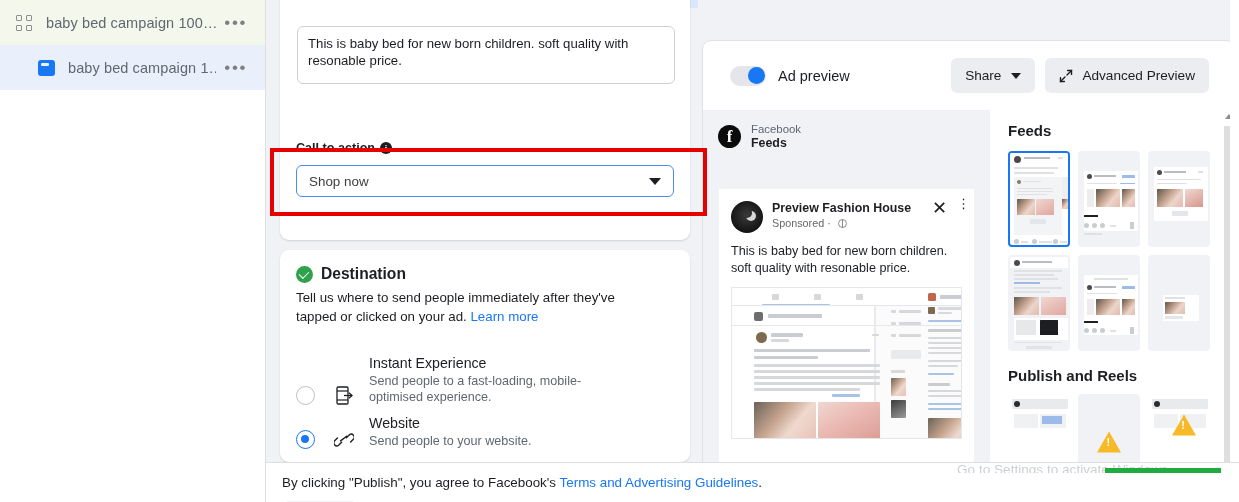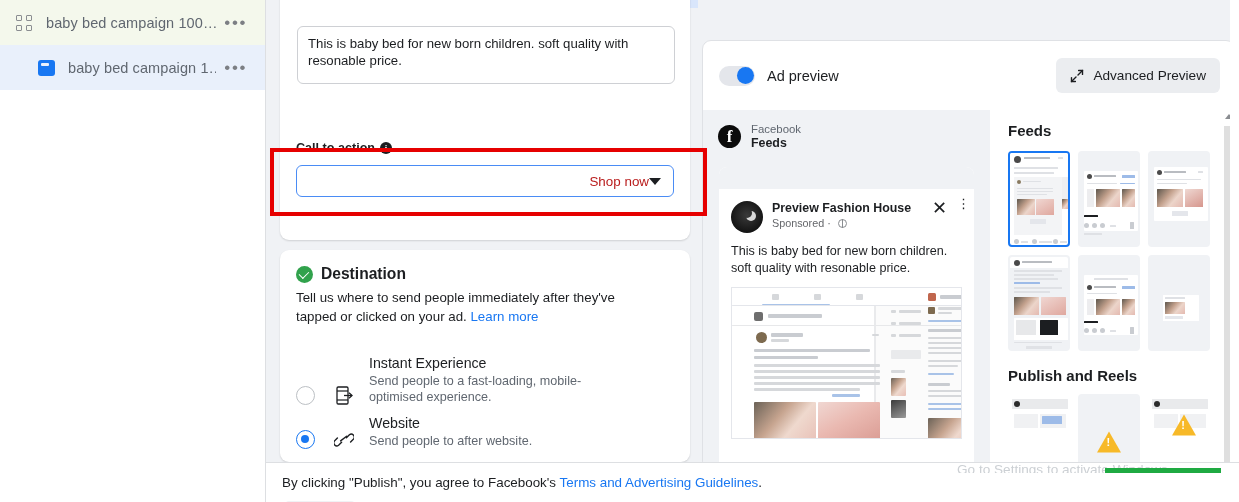--- a/index.html
+++ b/index.html
@@ -104,21 +104,21 @@
     background: #1c1e21; color: #fff; font-size: 9px; font-weight: bold;
     margin-left: 5px; font-family: "Liberation Serif", serif;
     line-height: 1;
   }
   .cta-select {
     position: absolute; left: 296px; top: 165px; width: 378px; height: 32px;
     border: 1px solid #4a8cf5; border-radius: 6px; background: #fff;
     display: flex; align-items: center; padding: 0 12px; z-index: 30;
     cursor: pointer;
   }
-  .cta-value { flex: 1 1 auto; font-size: 13.4px; color: #b91c1c; text-align: right; }
+  .cta-value { flex: 1 1 auto; font-size: 13.4px; color: #404040; }
   .caret-down {
     width: 0; height: 0; border-left: 6px solid transparent;
     border-right: 6px solid transparent; border-top: 7px solid #1c1e21;
   }
 
   
   .dest-head {
     position: absolute; left: 296px; top: 265px; display: flex; align-items: center;
   }
   .check-circle {
@@ -160,21 +160,21 @@
   .right {
     position: absolute; left: 698px; top: 0; width: 541px; height: 462px;
     background: #f0f2f5; overflow: hidden;
   }
   .preview-card {
     position: absolute; left: 4px; top: 40px; width: 533px; height: 430px;
     background: #fff; border: 1px solid #dfe1e5; border-radius: 9px; overflow: hidden;
   }
   .pv-header {
     position: absolute; left: 0; top: 0; width: 533px; height: 69px;
-    display: flex; align-items: center; padding: 0 16px;
+    display: flex; align-items: center; padding: 0 27px;
   }
   .toggle {
     width: 36px; height: 20px; border-radius: 11px; background: #e4e6eb;
     position: relative; flex: 0 0 36px; margin-right: 12px; cursor: pointer;
   }
   .toggle::after {
     content: ""; position: absolute; right: 1.5px; top: 1.5px;
     width: 17px; height: 17px; border-radius: 50%; background: #1877f2;
   }
   .pv-title { font-size: 14.5px; color: #1c1e21; flex: 1 1 auto; }
@@ -418,31 +418,35 @@
       <svg width="20" height="18" viewBox="0 0 20 18">
         <g fill="none" stroke="#1c1e21" stroke-width="1.4" stroke-linecap="round">
           <path d="M7.6 11.2 L4.6 14.2 a3 3 0 0 1 -4.2 -4.2 L3.4 7"></path>
           <path d="M12.4 6.8 L15.4 3.8 a3 3 0 0 1 4.2 4.2 L16.6 11"></path>
           <line x1="6.6" y1="9.9" x2="12.6" y2="5.3"></line>
         </g>
       </svg>
     </span>
     <span class="opt-text">
       <span class="opt-title" style="display:block">Website</span>
-      <span class="opt-sub" style="display:block">Send people to after website.</span>
+      <span class="opt-sub" style="display:block">Send people to your website.</span>
     </span>
   </div>
 
   <div class="right">
     <div class="preview-card">
 
       <div class="pv-header">
         <span class="toggle"></span>
         <span class="pv-title">Ad preview</span>
 
+        <span class="pill-btn">
+          <span>Share</span>
+          <span class="caret"></span>
+        </span>
 
         <span class="pill-btn">
           <span class="expand-ico">
             <svg width="14" height="14" viewBox="0 0 14 14">
               <g stroke="#1c1e21" stroke-width="1.4" fill="none" stroke-linecap="round">
                 <line x1="1.5" y1="12.5" x2="6" y2="8"></line>
                 <polyline points="1.5,8.6 1.5,12.5 5.4,12.5"></polyline>
                 <line x1="12.5" y1="1.5" x2="8" y2="6"></line>
                 <polyline points="8.6,1.5 12.5,1.5 12.5,5.4"></polyline>
               </g>

